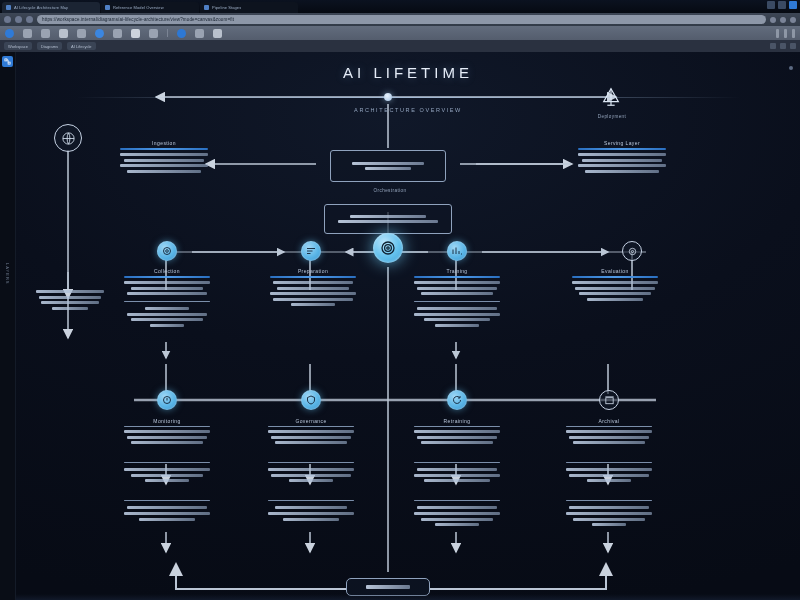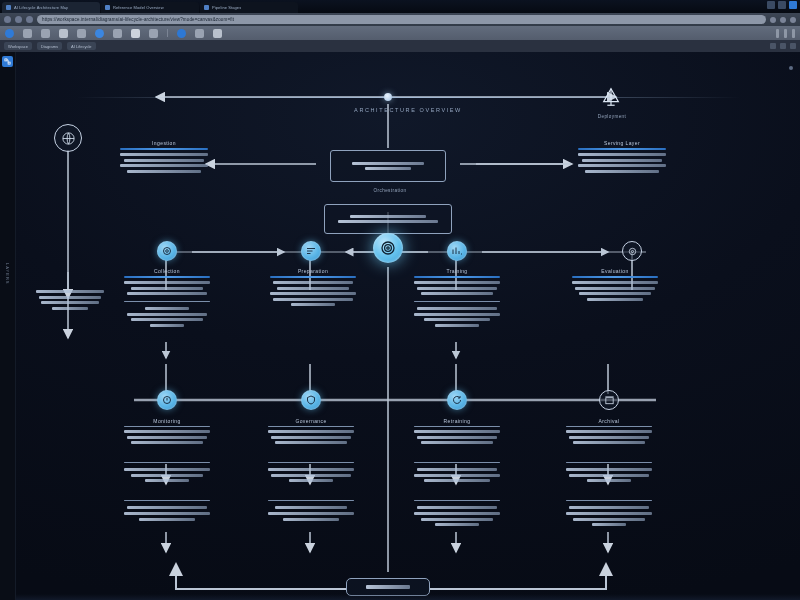--- a/index.html
+++ b/index.html
@@ -315,20 +315,21 @@
         <path d="M592 480 L592 500" marker-end="url(#ah)"></path>
 
         <path d="M150 290 L150 306" marker-end="url(#ahs)"></path>
         <path d="M440 290 L440 306" marker-end="url(#ahs)"></path>
 
         <path d="M330 537 L160 537 L160 512" marker-end="url(#ah)" stroke-width="2"></path>
         <path d="M414 537 L590 537 L590 512" marker-end="url(#ah)" stroke-width="2"></path>
       </g>
     </svg>
 
+    <div class="hero-title" style="top:12px;">AI LIFETIME</div>
     <div class="hero-hr" style="left:60px; right:60px; top:45px;"></div>
     <div class="hero-dot" style="left:368px; top:41px;"></div>
     <div class="hero-sub" style="top:55px;">ARCHITECTURE OVERVIEW</div>
 
     <div class="node" style="left:582px; top:32px; width:26px; height:26px;">
       <svg viewBox="0 0 24 24" width="22" height="22" fill="none" stroke="#dbe6f4" stroke-width="1.3">
         <path d="M12 3 L20 17 L4 17 Z"></path>
           <path d="M12 3 L12 21"></path>
           <path d="M8 21 L16 21"></path>
       </svg>

